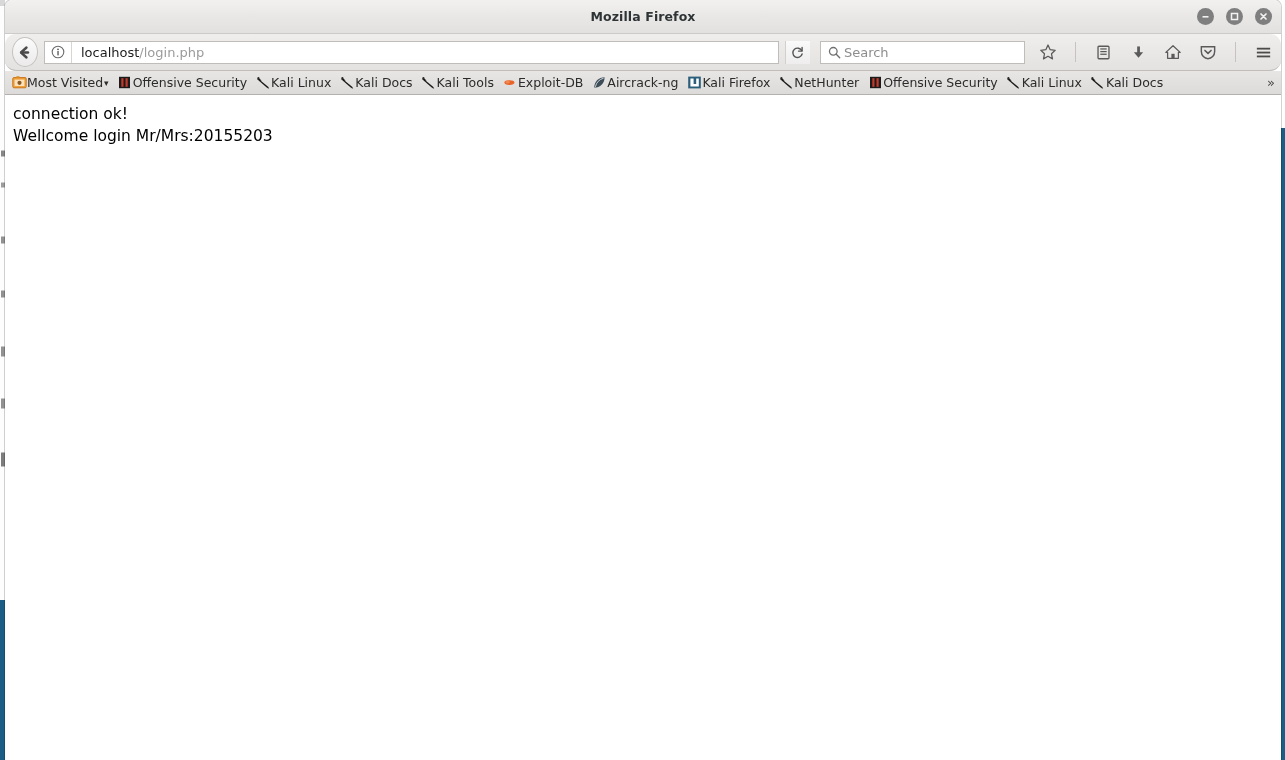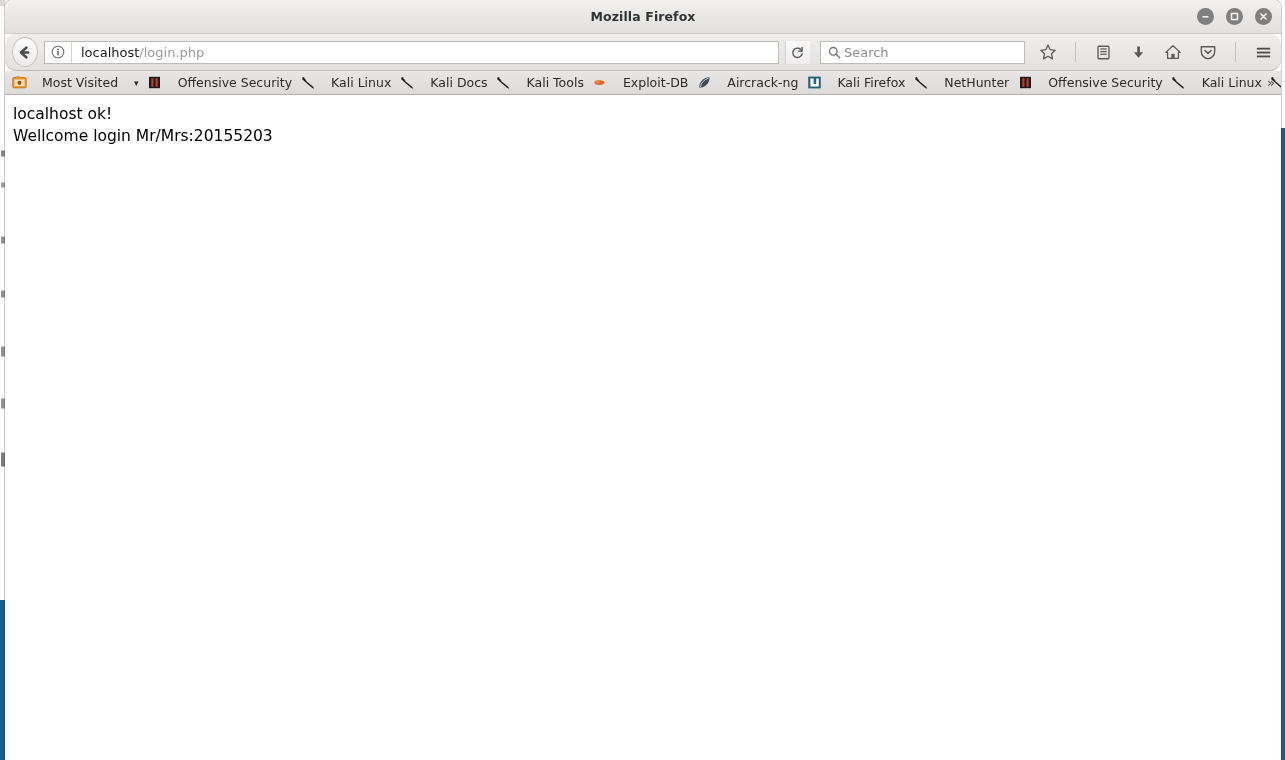--- a/index.html
+++ b/index.html
@@ -267,21 +267,21 @@
     display: flex;
     align-items: center;
     padding: 0 6px 0 4px;
     box-sizing: border-box;
     overflow: hidden;
     position: relative;
   }
   .bm-item {
     display: flex;
     align-items: center;
-    gap: 15px;
+    gap: 0;
     padding: 0 6px 0 2px;
     height: 20px;
     cursor: default;
     white-space: nowrap;
   }
   .bm-label {
     font-size: 12.5px;
     color: #2b2b2b;
   }
   .bm-ico { width: 16px; height: 16px; flex: none; display:flex; align-items:center; justify-content:center;}
@@ -554,17 +554,17 @@
           <circle cx="2.4" cy="3.2" r="1.1" fill="#2b2b2b"></circle>
         </svg>
       </span>
       <span class="bm-label">Kali Docs</span>
     </div>
 
     <div class="bm-overflow">»</div>
   </div>
 
   <div id="content">
-    <div class="page-line">localhost ok!</div>
+    <div class="page-line">connection ok!</div>
     <div class="page-line">Wellcome login Mr/Mrs:20155203</div>
   </div>
 
 </div>
 
 </body></html>

